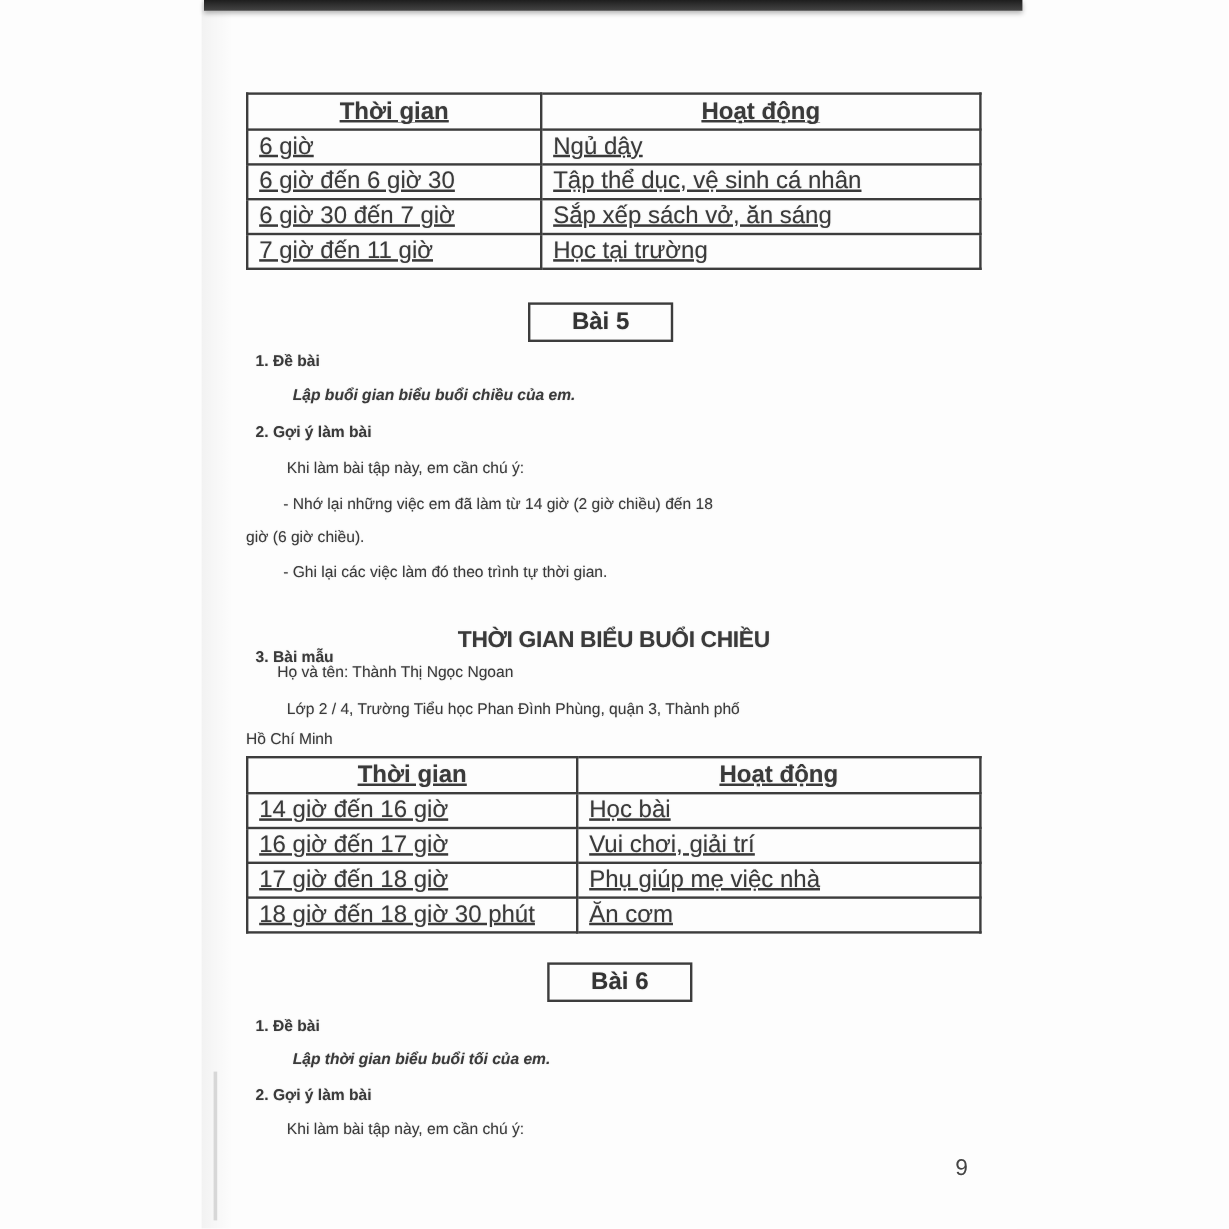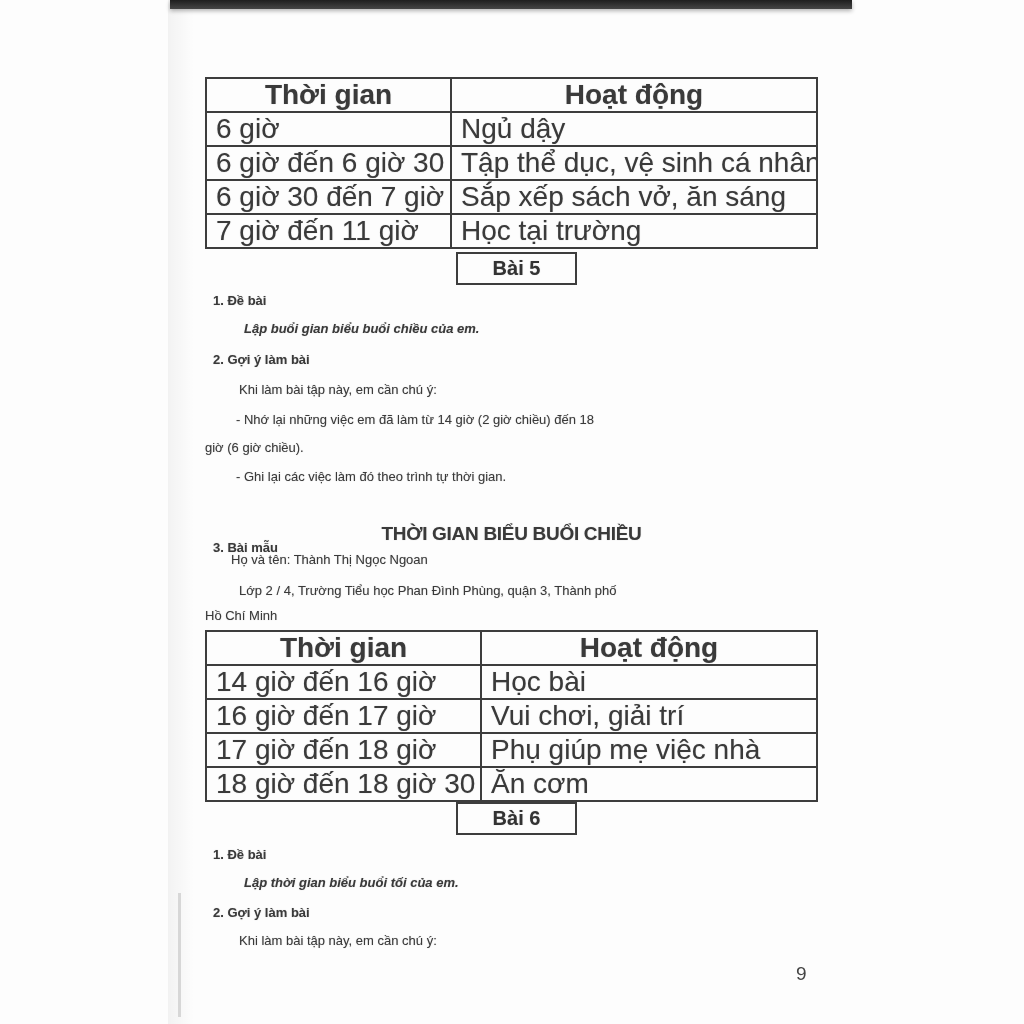--- a/index.html
+++ b/index.html
@@ -37,23 +37,24 @@
   }
   .page-edge-line{
     left:178px;top:893px;width:3px;height:124px;
     background:#d7d7d7;
     filter:blur(0.6px);
   }
   
   table.sched{
     border-collapse:collapse;
     table-layout:fixed;
-    font-size:28px;
+    font-size:20px;
     color:#3a3a3a;
     text-shadow:0 0 1px rgba(70,70,70,0.35);
+    text-decoration:underline;
   }
   table.sched th,table.sched td{
     border:2px solid #3d3d3d;
     overflow:hidden;
     white-space:nowrap;
   }
   table.sched th{
     height:28px;
     font-weight:700;
     text-align:center;
@@ -118,21 +119,21 @@
       <td>6 giờ 30 đến 7 giờ</td>
       <td>Sắp xếp sách vở, ăn sáng</td>
     </tr>
     <tr>
       <td>7 giờ đến 11 giờ</td>
       <td>Học tại trường</td>
     </tr>
   </tbody>
     </table>
 
-  <div class="abs lesson-box" style="left:456px;top:252px;">
+  <div class="abs lesson-box" style="left:440px;top:252px;">
     <span>Bài 5</span>
   </div>
 
   <div class="abs txt bold" style="left:213px;top:293px;">1. Đề bài</div>
   <div class="abs txt bolditalic" style="left:244px;top:321px;">Lập buổi gian biểu buổi chiều của em.</div>
   <div class="abs txt bold" style="left:213px;top:352px;">2. Gợi ý làm bài</div>
   <div class="abs txt" style="left:239px;top:382px;">Khi làm bài tập này, em cần chú ý:</div>
   <div class="abs txt" style="left:236px;top:412px;">- Nhớ lại những việc em đã làm từ 14 giờ (2 giờ chiều) đến 18</div>
   <div class="abs txt" style="left:205px;top:440px;">giờ (6 giờ chiều).</div>
   <div class="abs txt" style="left:236px;top:469px;">- Ghi lại các việc làm đó theo trình tự thời gian.</div>

